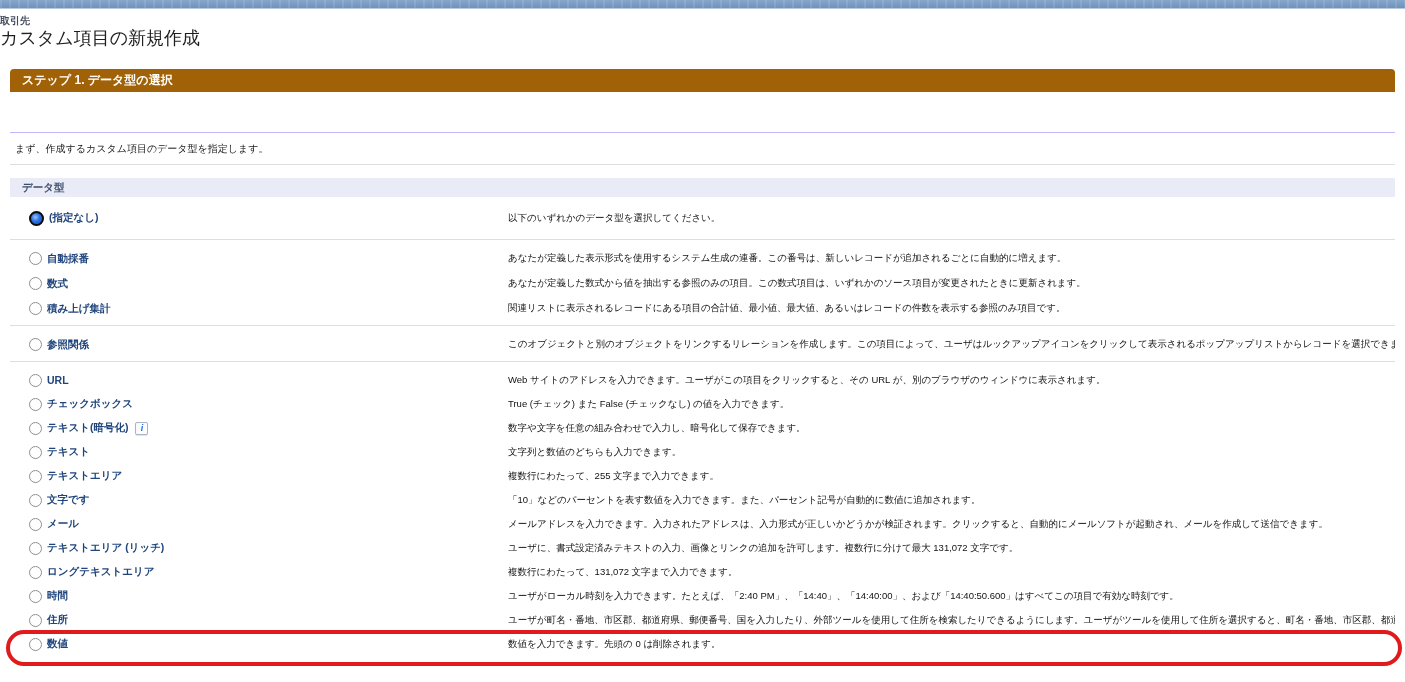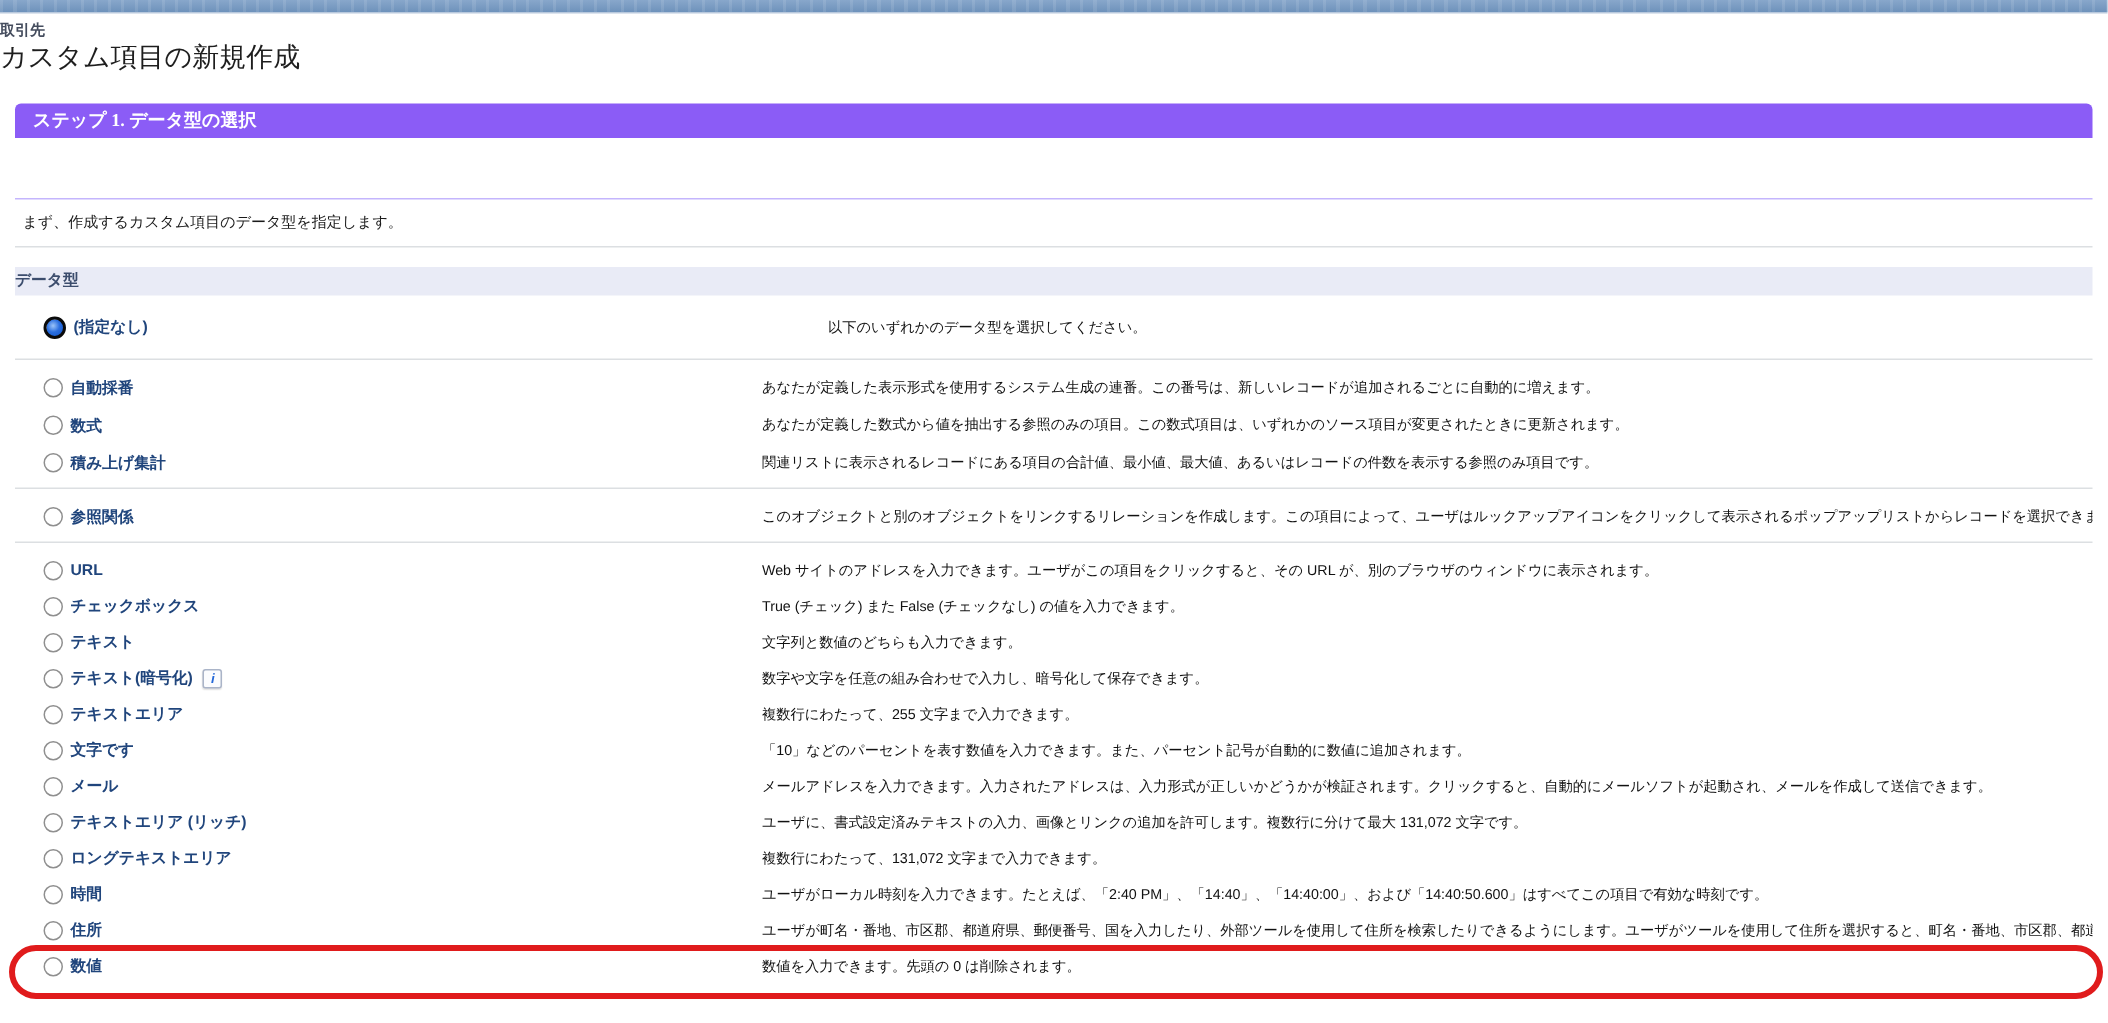--- a/index.html
+++ b/index.html
@@ -20,46 +20,46 @@
   }
 
   
   .page-header{padding:6px 0 0 0;}
   .entity-label{font-size:10px;font-weight:bold;color:#454d5e;line-height:12px;}
   .page-title{font-size:18px;color:#1e1e1e;line-height:21px;margin-top:1px;}
 
   
   .step-box{margin:20px 10px 0 10px;position:relative;}
   .step-header{
-    background:#8b5cf6;
+    background:#a16207;
     border-radius:4px 4px 0 0;
     height:23px;line-height:23px;
     color:#fff;font-size:12px;font-weight:bold;
     padding-left:12px;
-    font-family:Liberation Serif, serif;
   }
   .step-body-spacer{height:40px;background:#fff;}
   .instruction-row{
     border-top:1px solid #c4b5fd;border-bottom:1px solid #dcdfe2;
     height:31px;line-height:31px;
     font-size:10px;color:#1a1a1a;
     padding-left:5px;
   }
   .pre-section-gap{height:13px;}
   .section-header{
     background:#e9ebf6;
     height:19px;line-height:19px;
     font-size:10.5px;font-weight:bold;color:#3c4d6d;
+    padding-left:12px;
   }
 
   
   .group{border-bottom:1px solid #dcdfe2;}
   .group:last-child{border-bottom:none;}
   .group-a{height:42px;display:flex;align-items:center;}
-  .group-a .row{height:42px;gap:44px;}
+  .group-a .row{height:42px;}
   .group-pad{padding-top:6px;padding-bottom:4px;}
   .row{display:flex;align-items:center;height:24px;width:100%;}
   .row.tall{height:25px;}
   .cell-left{
     width:498px;flex:0 0 498px;display:flex;align-items:center;
     padding-left:19px;box-sizing:border-box;
   }
   .cell-right{
     flex:1;min-width:0;overflow:hidden;white-space:nowrap;
     font-size:9.5px;color:#111;padding-right:6px;
@@ -162,35 +162,35 @@
           <div class="row">
             <div class="cell-left">
               <span class="radio"></span>
               <span class="type-label">チェックボックス</span>
             </div>
             <div class="cell-right">True (チェック) また False (チェックなし) の値を入力できます。</div>
           </div>
           <div class="row">
             <div class="cell-left">
               <span class="radio"></span>
-              <span class="type-label">テキスト</span>
-            </div>
-            <div class="cell-right">文字列と数値のどちらも入力できます。</div>
-          </div>
-          <div class="row">
-            <div class="cell-left">
-              <span class="radio"></span>
               <span class="type-label">テキスト(暗号化)</span>
               <span class="info-icon">i</span>
             </div>
             <div class="cell-right">数字や文字を任意の組み合わせで入力し、暗号化して保存できます。</div>
           </div>
           <div class="row">
             <div class="cell-left">
               <span class="radio"></span>
+              <span class="type-label">テキスト</span>
+            </div>
+            <div class="cell-right">文字列と数値のどちらも入力できます。</div>
+          </div>
+          <div class="row">
+            <div class="cell-left">
+              <span class="radio"></span>
               <span class="type-label">テキストエリア</span>
             </div>
             <div class="cell-right">複数行にわたって、255 文字まで入力できます。</div>
           </div>
           <div class="row">
             <div class="cell-left">
               <span class="radio"></span>
               <span class="type-label">文字です</span>
             </div>
             <div class="cell-right">「10」などのパーセントを表す数値を入力できます。また、パーセント記号が自動的に数値に追加されます。</div>

